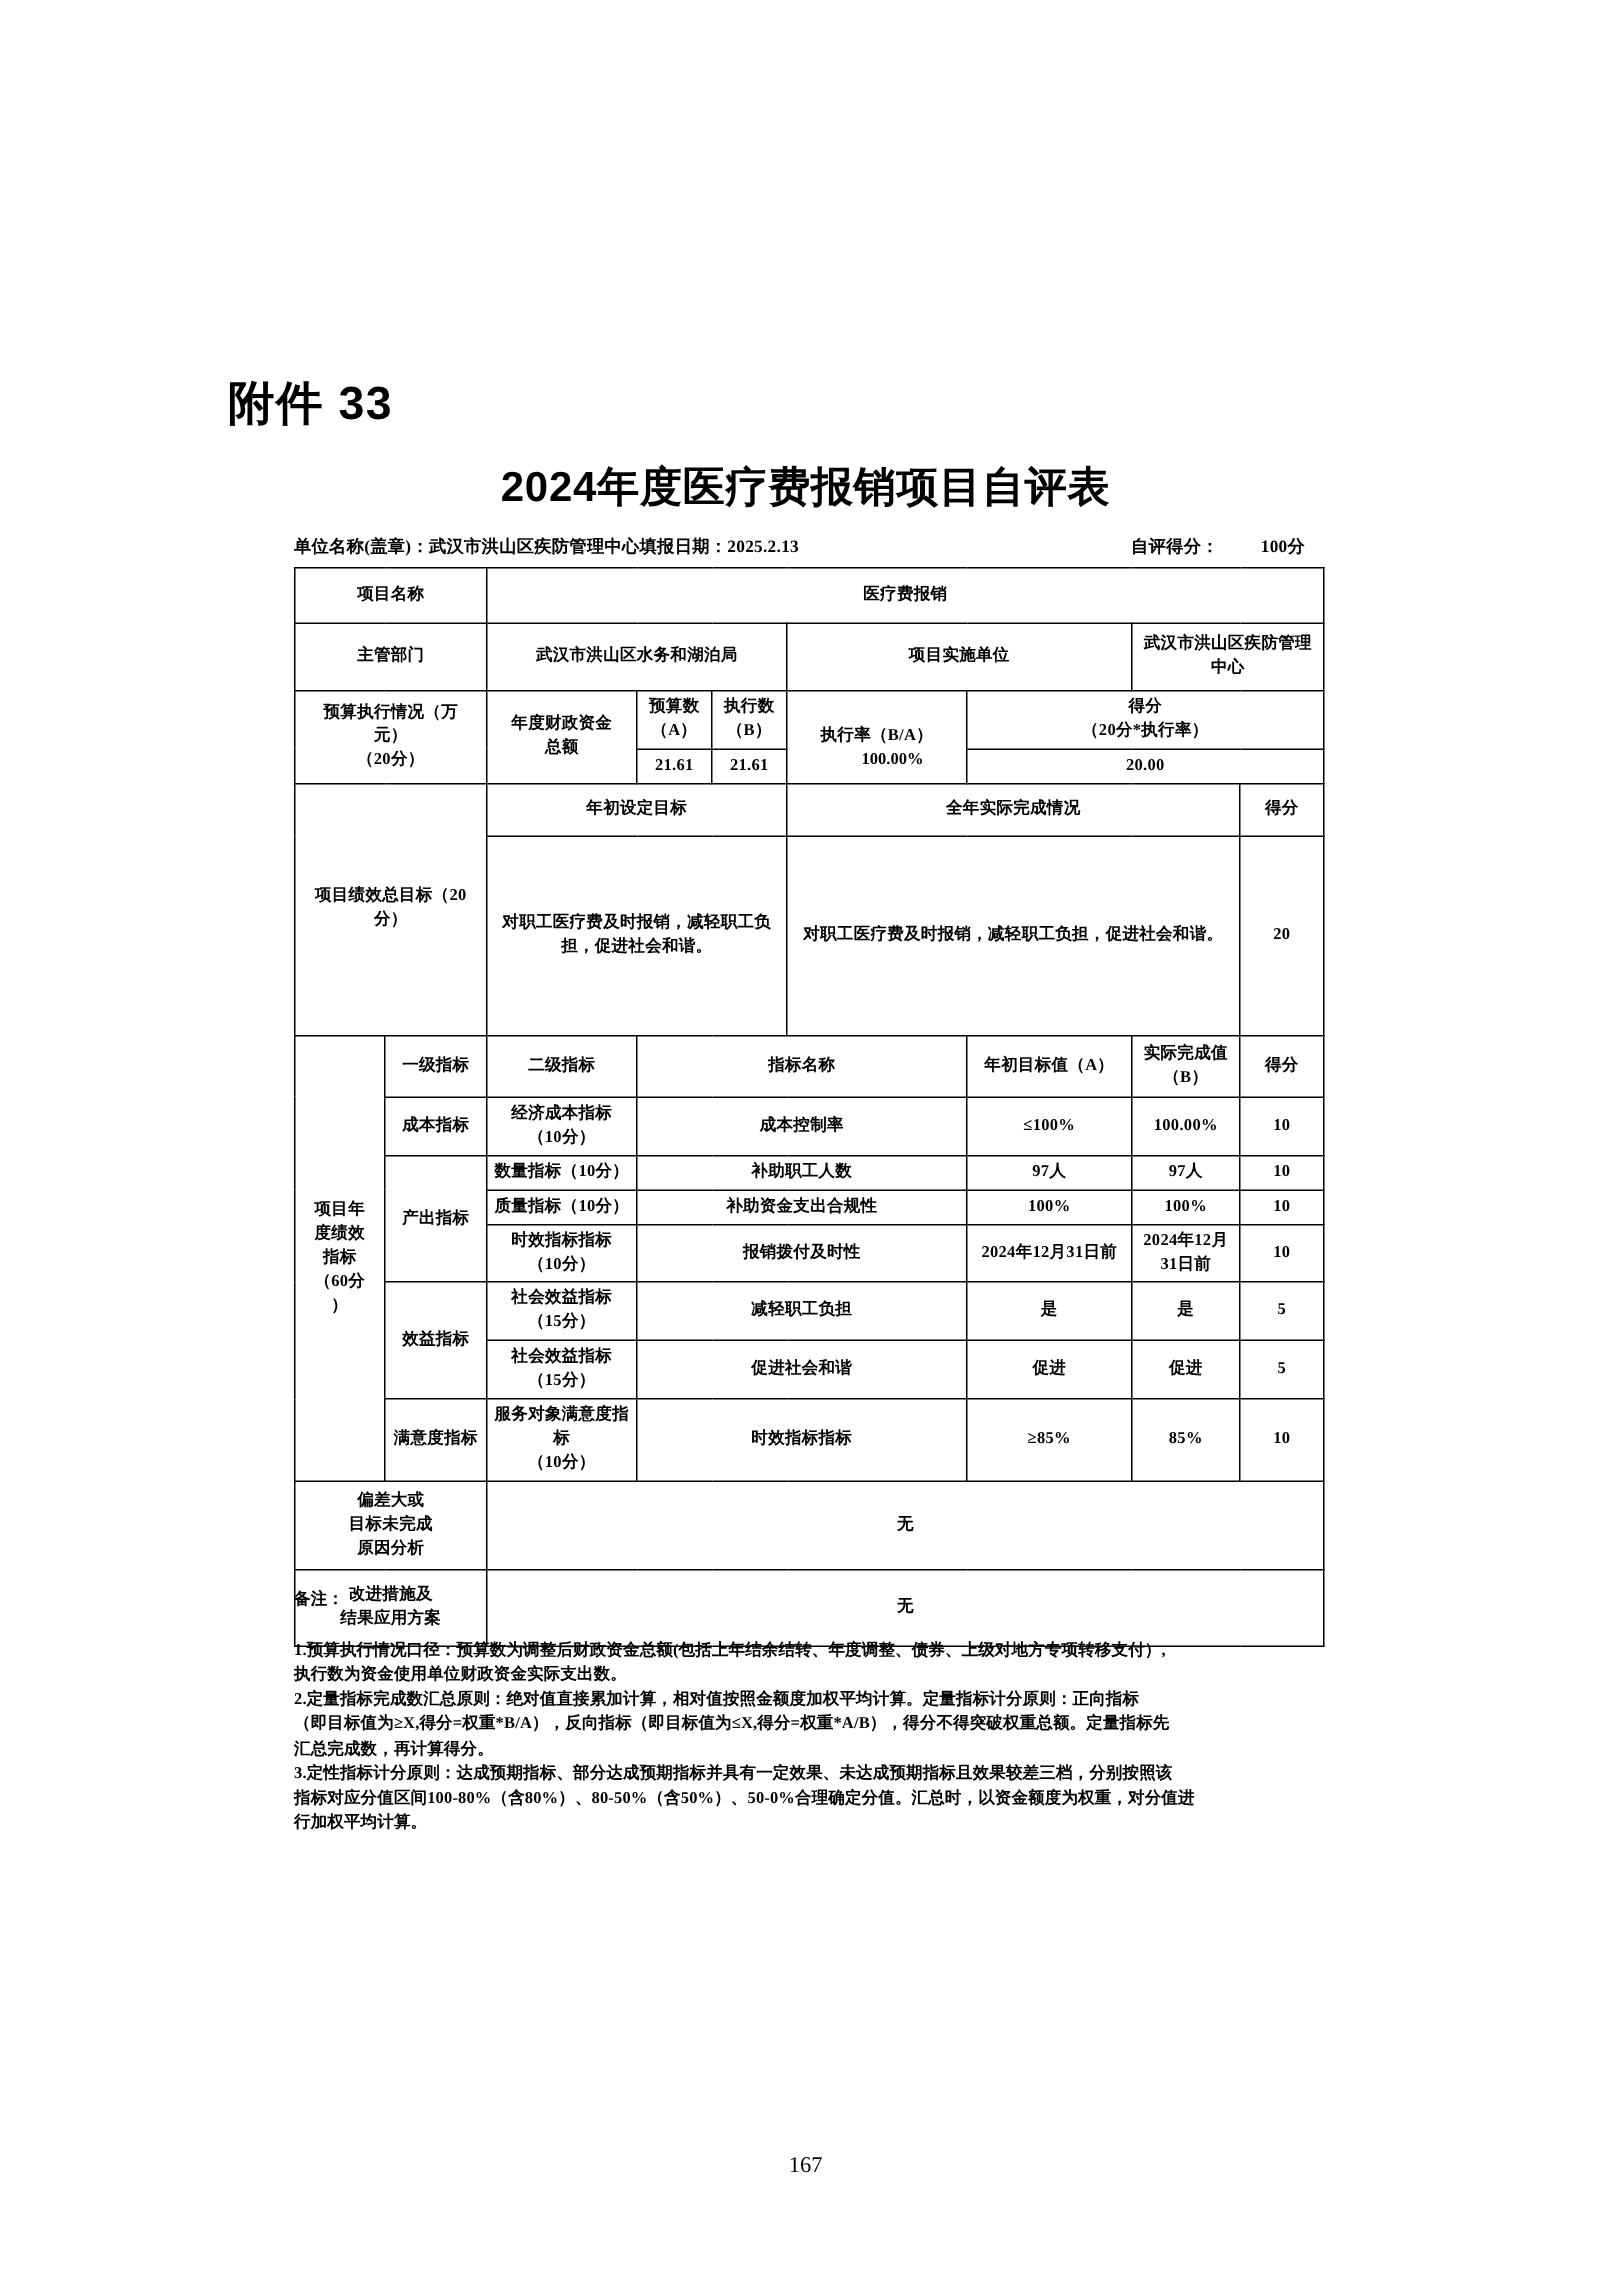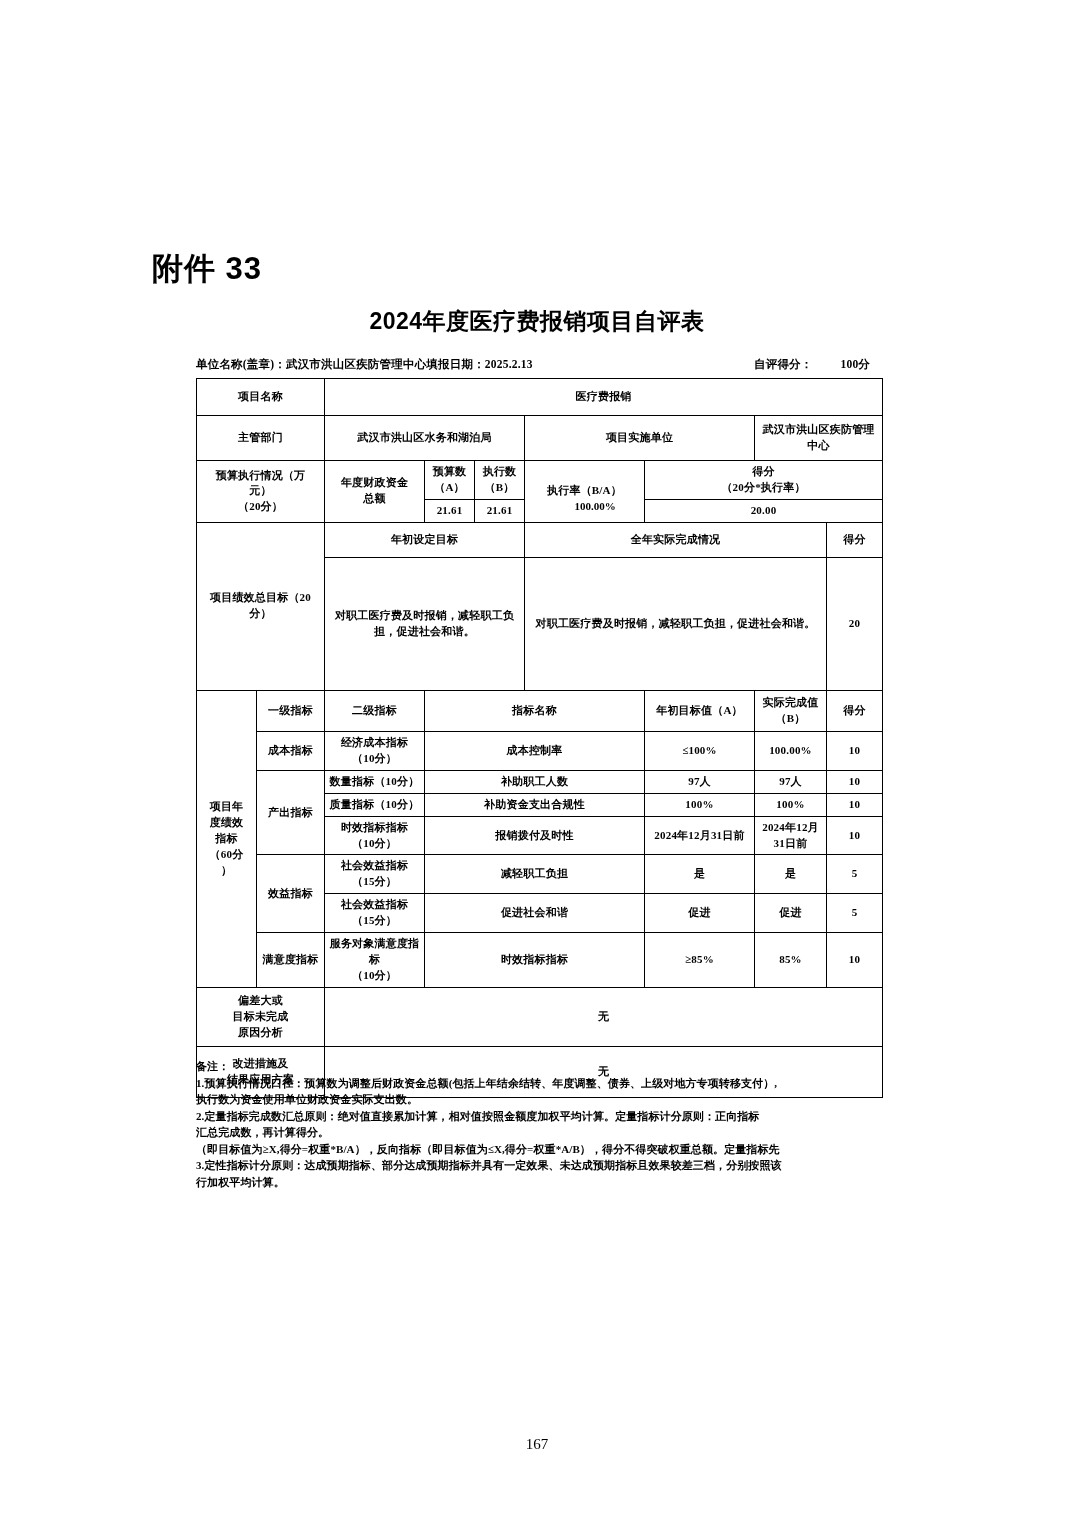--- a/index.html
+++ b/index.html
@@ -29,21 +29,21 @@
     font-weight: bold;
     letter-spacing: 1px;
   }
   .doc-title {
     position: absolute;
     left: 0;
     right: 0;
     top: 306px;
     text-align: center;
     font-family: "Liberation Sans", sans-serif;
-    font-size: 23px;
+    font-size: 28px;
     font-weight: bold;
     letter-spacing: 0.5px;
   }
   .meta-row {
     position: absolute;
     left: 196px;
     top: 357px;
     width: 686px;
     font-size: 11.5px;
     font-weight: bold;
@@ -97,21 +97,21 @@
   .notes {
     position: absolute;
     left: 196px;
     top: 1058px;
     width: 700px;
     font-size: 11px;
     font-weight: bold;
     line-height: 1.5;
     letter-spacing: 0.1px;
   }
-  .notes .nhead { margin-bottom: 0; }
+  .notes .nhead { margin-bottom: 17px; }
   .notes p { margin: 0; }
 
   .page-num {
     position: absolute;
     left: 0;
     right: 0;
     top: 1436px;
     text-align: center;
     font-size: 15px;
   }
@@ -315,21 +315,22 @@
 
   <div style="position:absolute; left:196px; top:378px; width:686px; height:0;">
     <div style="position:absolute; left:339px; top:122px; width:120px; text-align:center; font-size:11px; font-weight:bold;">100.00%</div>
   </div>
 
   <div class="notes">
     <p class="nhead">备注：</p>
     <p>1.预算执行情况口径：预算数为调整后财政资金总额(包括上年结余结转、年度调整、债券、上级对地方专项转移支付）,</p>
     <p>执行数为资金使用单位财政资金实际支出数。</p>
     <p>2.定量指标完成数汇总原则：绝对值直接累加计算，相对值按照金额度加权平均计算。定量指标计分原则：正向指标</p>
+    <p>（即目标值为≥X,得分=权重*B/A），反向指标（即目标值为≤X,得分=权重*A/B），得分不得突破权重总额。定量指标先</p>
     <p>汇总完成数，再计算得分。</p>
-    <p>（即目标值为≥X,得分=权重*B/A），反向指标（即目标值为≤X,得分=权重*A/B），得分不得突破权重总额。定量指标先</p>
     <p>3.定性指标计分原则：达成预期指标、部分达成预期指标并具有一定效果、未达成预期指标且效果较差三档，分别按照该</p>
+    <p>指标对应分值区间100-80%（含80%）、80-50%（含50%）、50-0%合理确定分值。汇总时，以资金额度为权重，对分值进</p>
     <p>行加权平均计算。</p>
   </div>
 
   <div class="page-num">167</div>
 
 </div>
 
 </body></html>

